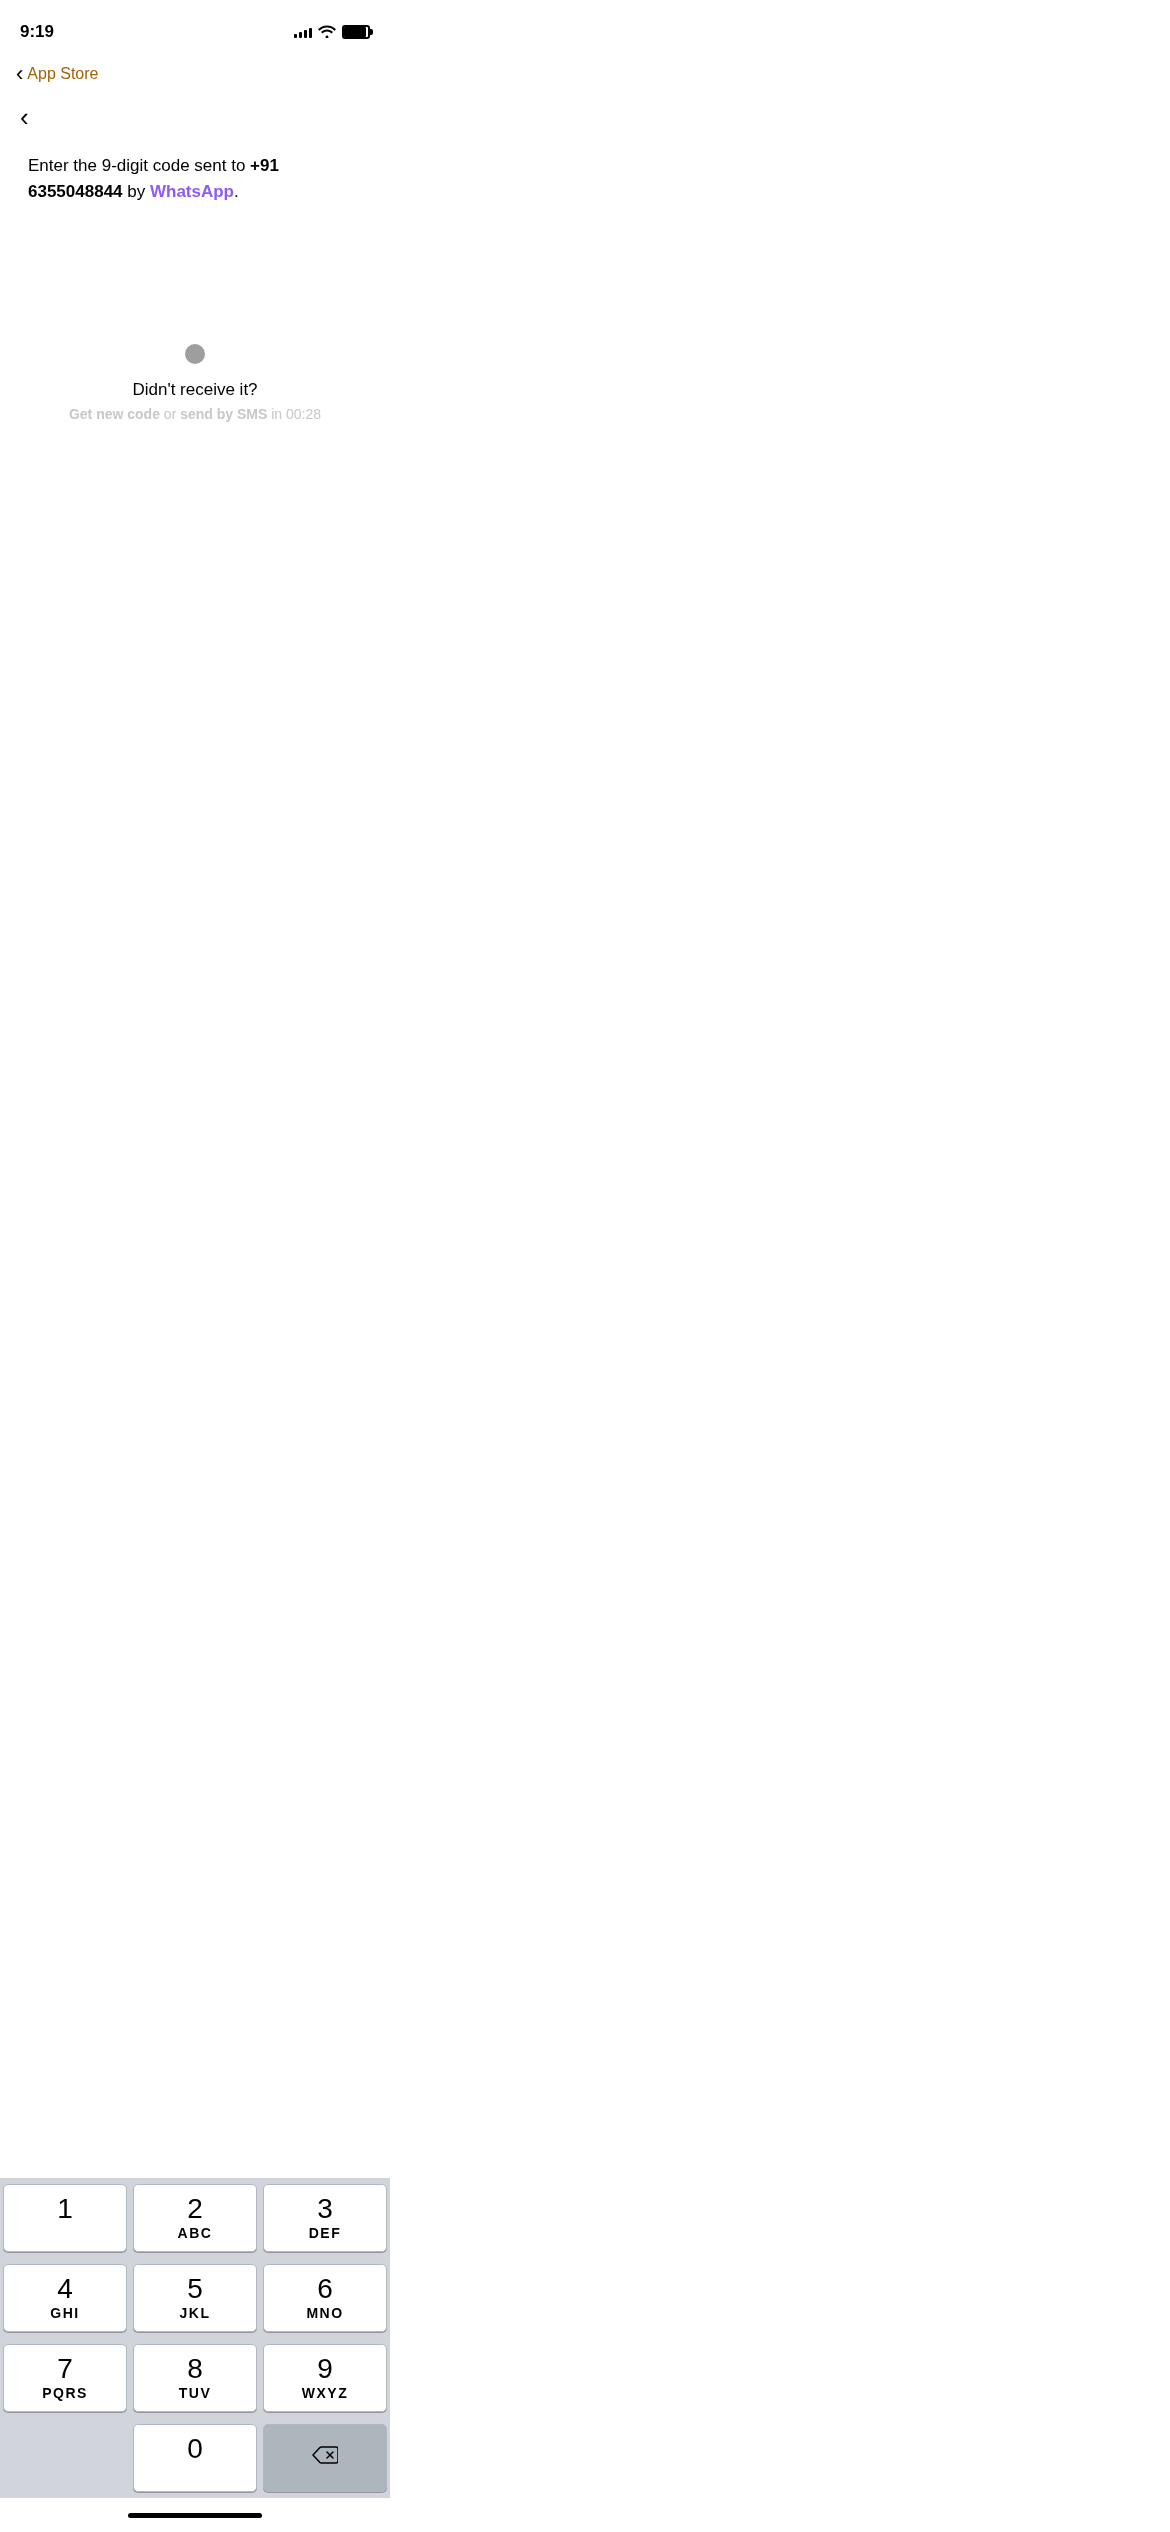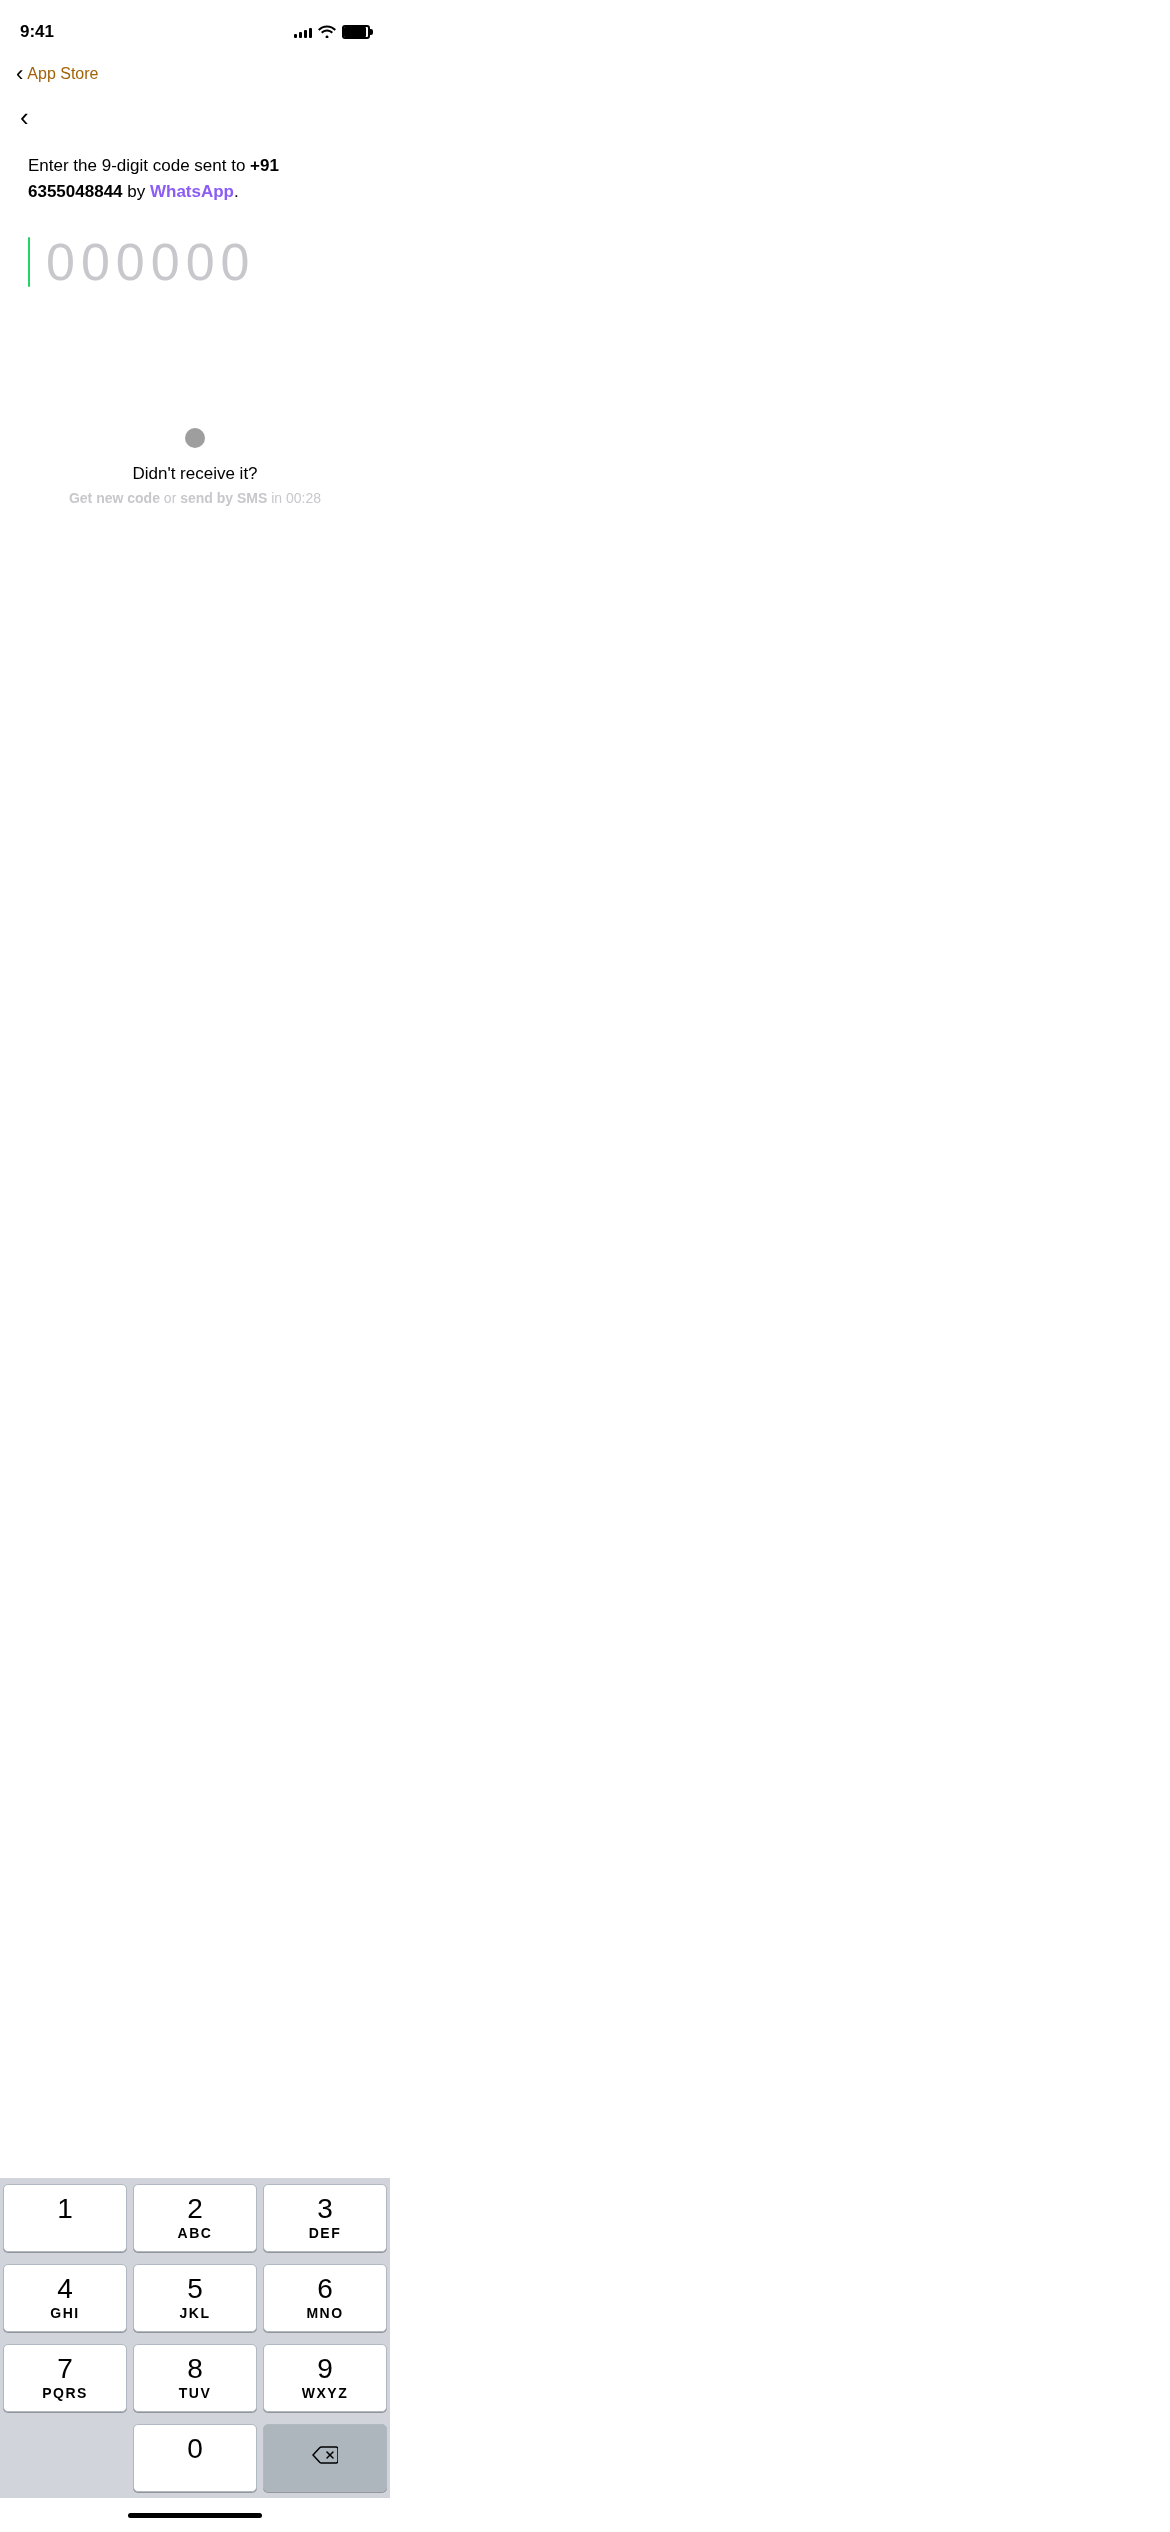--- a/index.html
+++ b/index.html
@@ -278,21 +278,21 @@
       background: #9e9e9e;
       border-radius: 50%;
       align-self: center;
       margin-bottom: 16px;
     }
   </style>
 </head>
 <body>
 
 <div class="status-bar">
-  <span class="status-time">9:41</span>
+  <span class="status-time">9:19</span>
   <div class="status-icons">
     <div class="signal-bars">
       <span style="height:4px"></span>
       <span style="height:6px"></span>
       <span style="height:8px"></span>
       <span style="height:10px"></span>
     </div>
     <span class="wifi-icon">
       <svg width="18" height="14" viewBox="0 0 18 14" fill="none">
         <path d="M9 11.5C9.83 11.5 10.5 12.17 10.5 13C10.5 13.83 9.83 14.5 9 14.5C8.17 14.5 7.5 13.83 7.5 13C7.5 12.17 8.17 11.5 9 11.5Z" fill="black"></path>
@@ -313,24 +313,20 @@
   </div>
 </div>
 
 <div class="content-back">‹</div>
 
 <div class="main-content">
   <p class="instruction-text">
     <span>Enter the 9-digit code sent to </span><span class="phone-number">+91 6355048844</span><span> by </span><span class="whatsapp">WhatsApp</span><span>.</span>
   </p>
 
-  <div class="code-input-wrapper">
-    <div class="cursor-line"></div>
-    <span class="code-placeholder">000000</span>
-  </div>
 </div>
 
 <div class="resend-area">
   <div class="resend-bubble"></div>
   <p class="resend-question">Didn't receive it?</p>
   <p class="resend-options">
     <span class="link-text">Get new code</span><span> or </span><span class="link-text">send by SMS</span><span> in 00:28</span>
   </p>
 </div>
 

